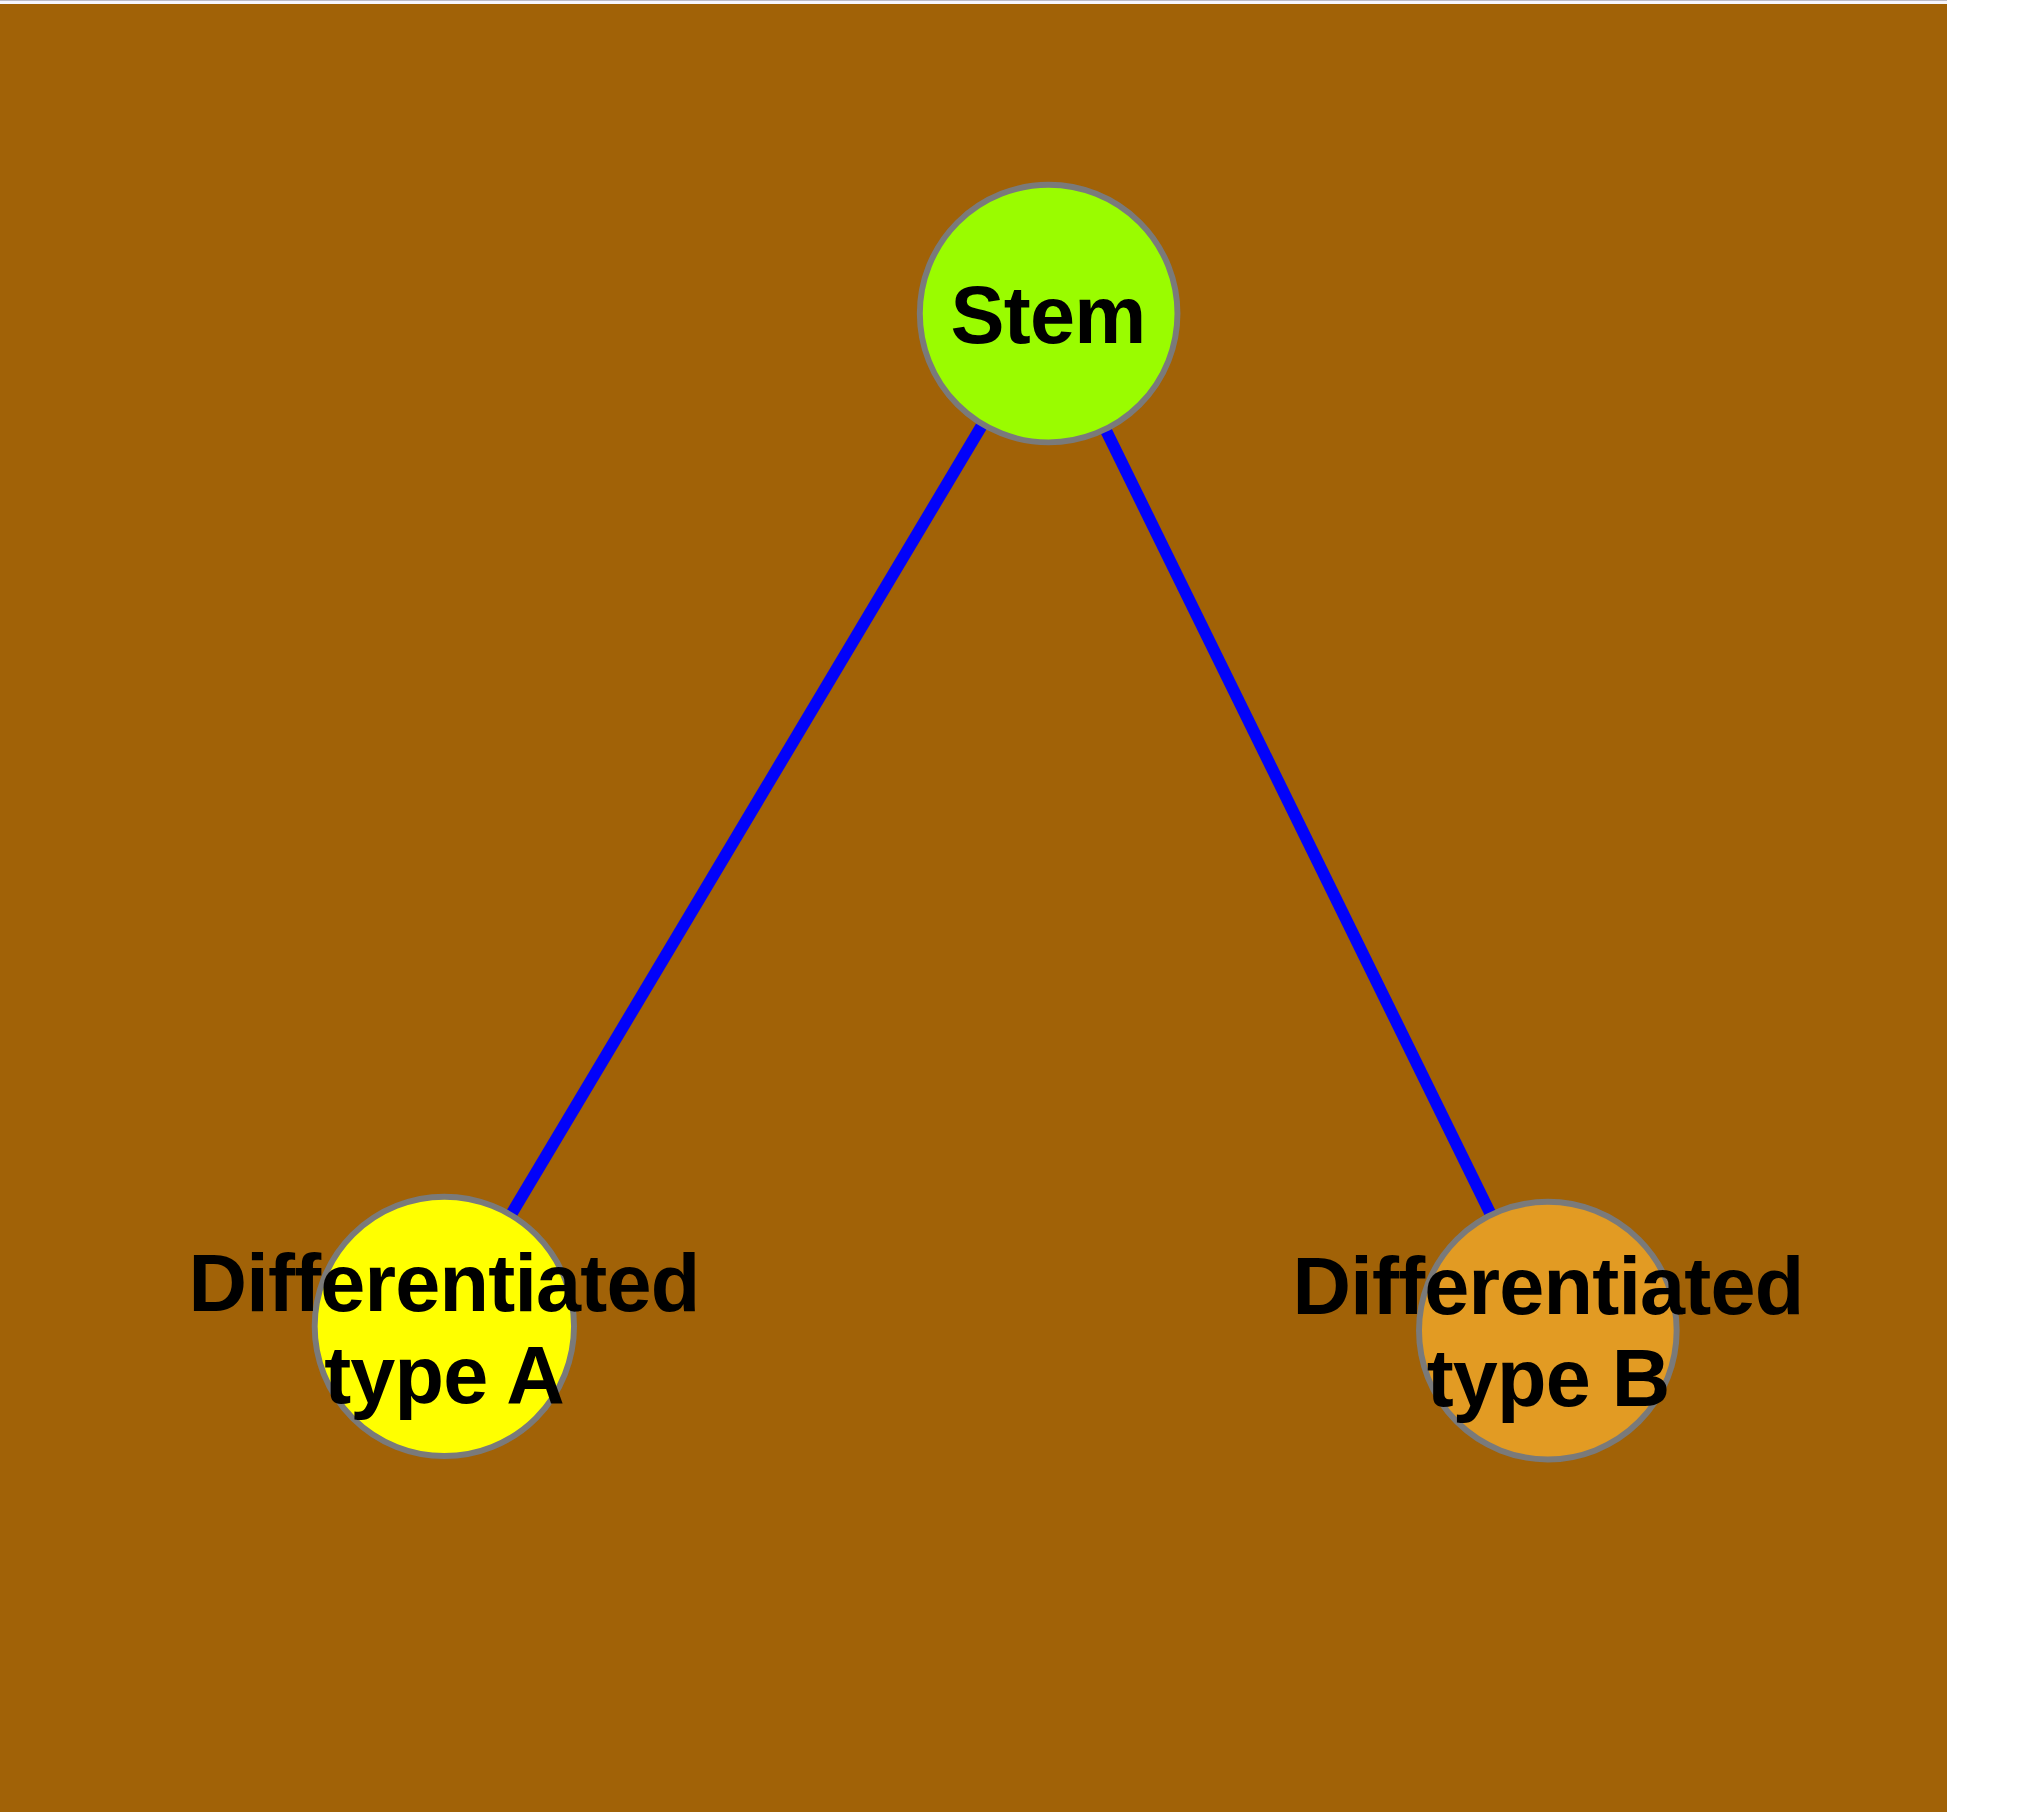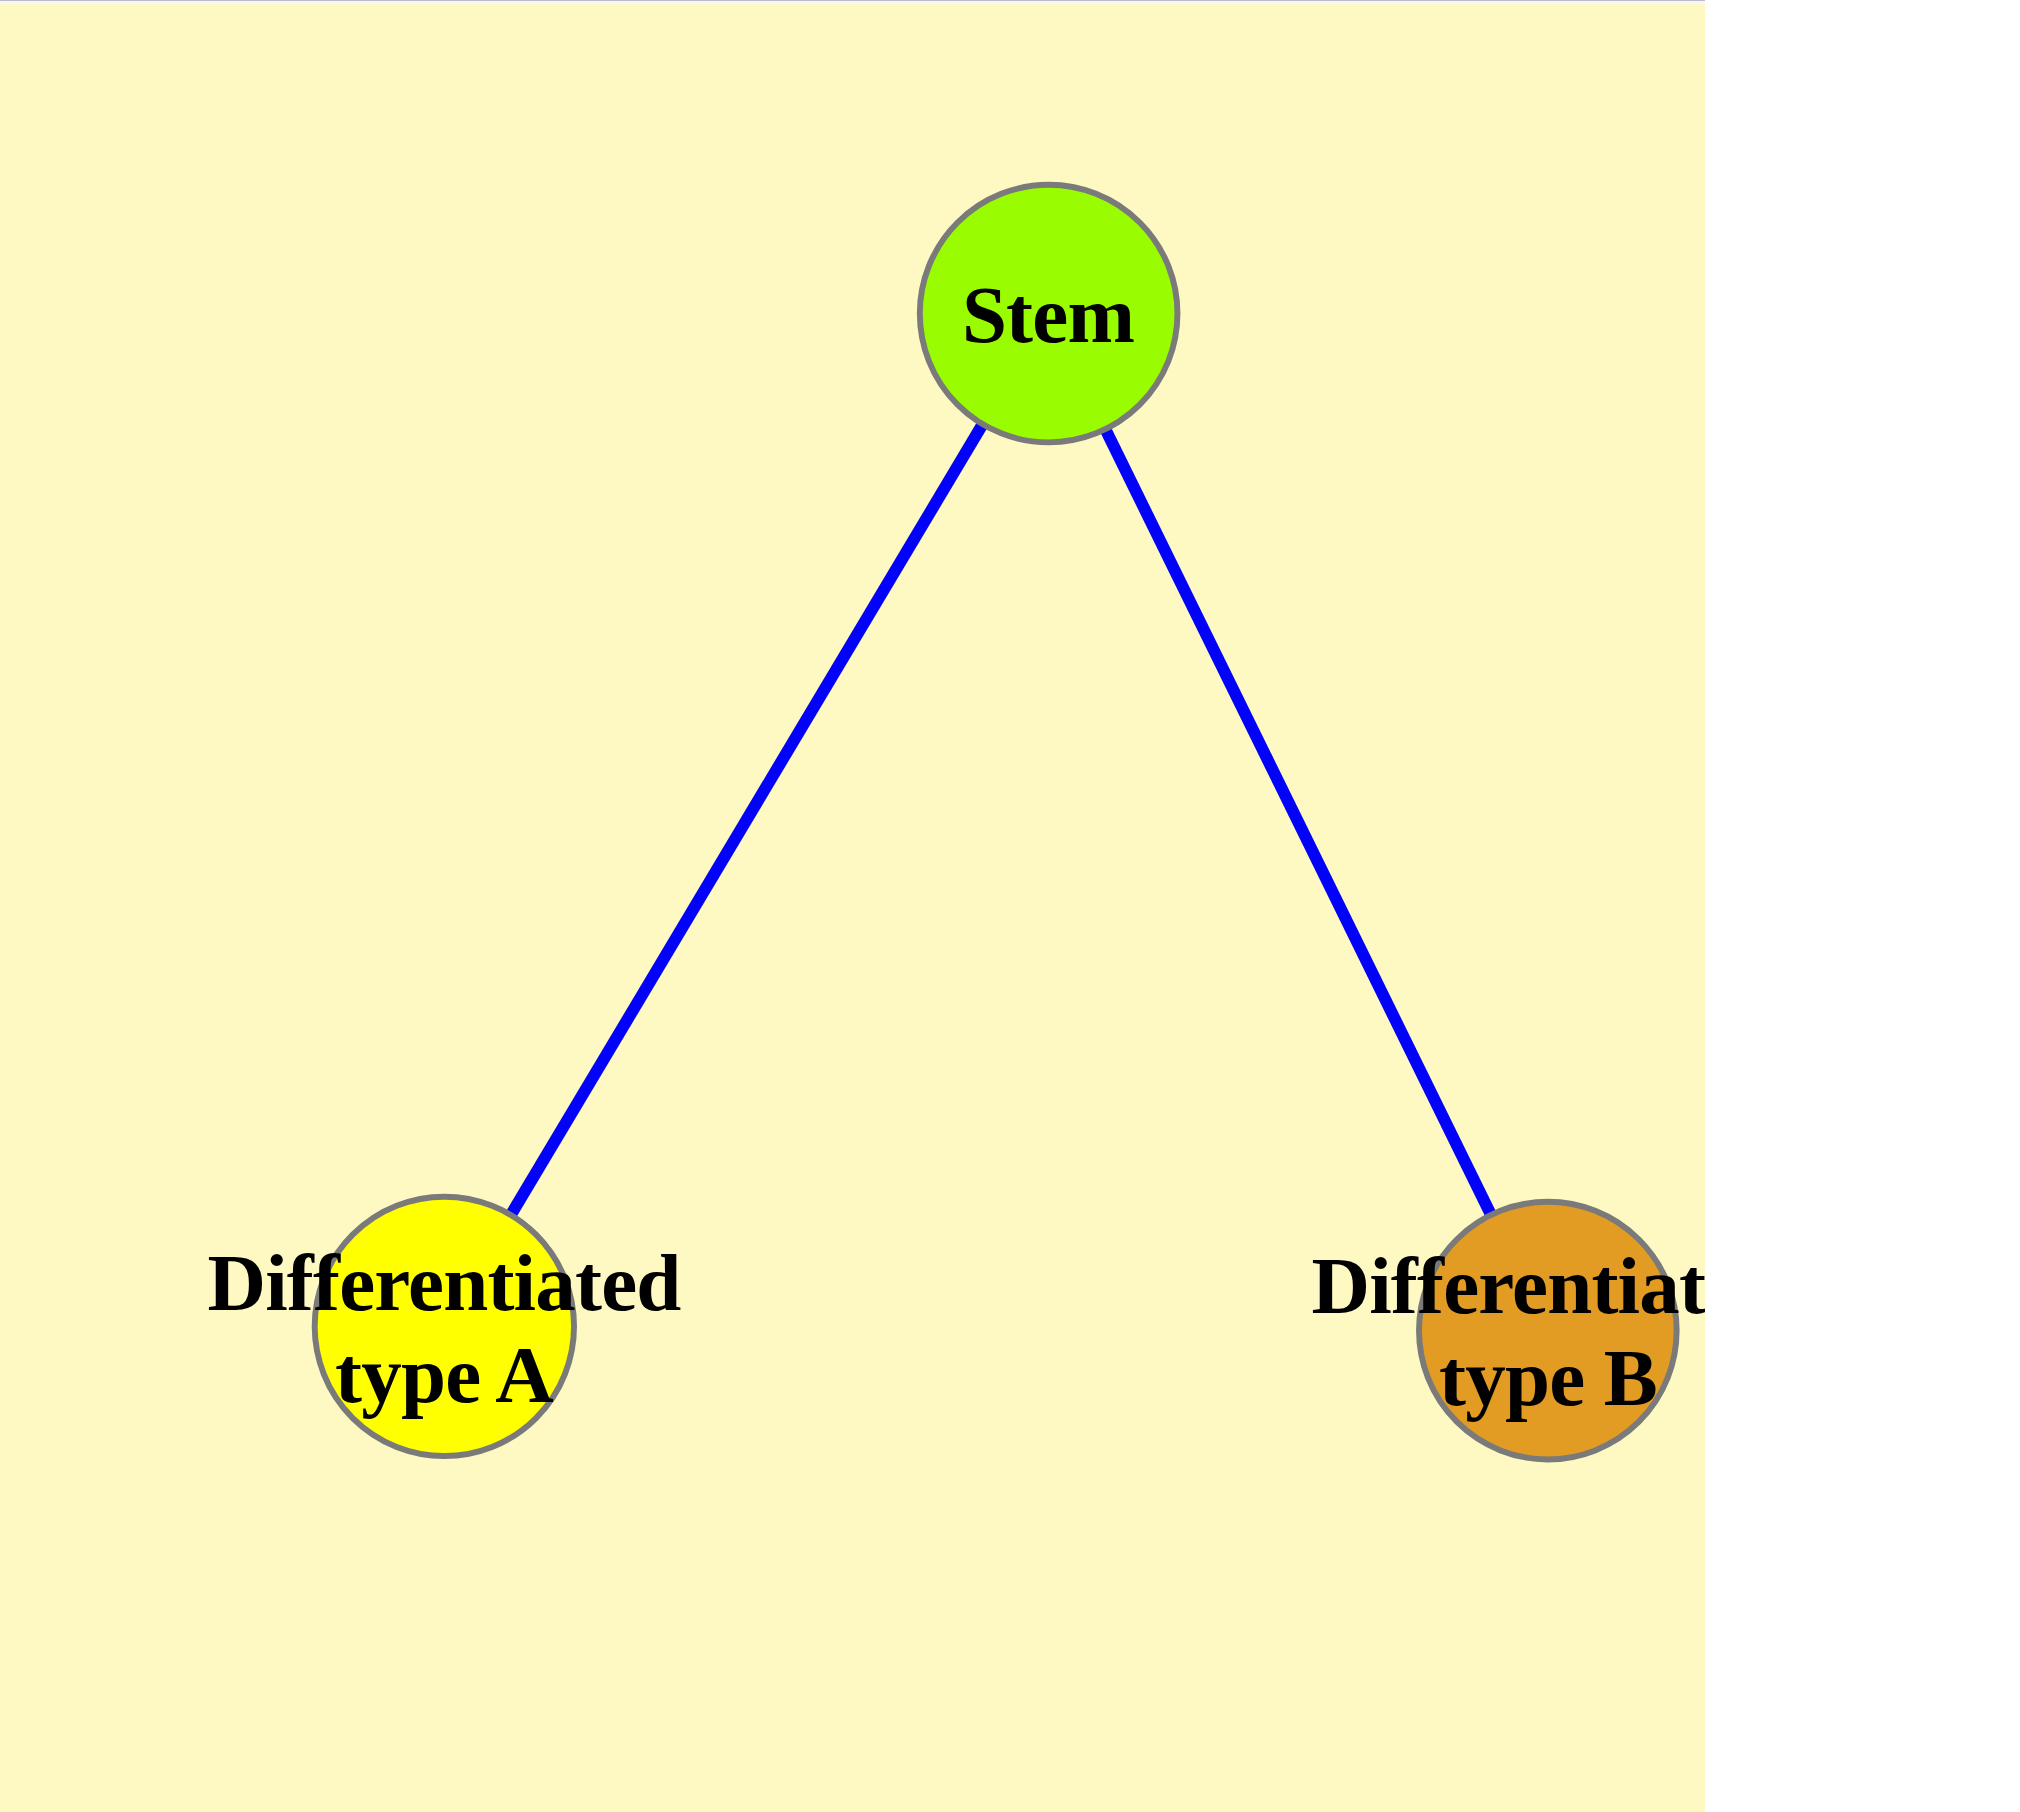--- a/index.html
+++ b/index.html
@@ -1,25 +1,25 @@
 <!DOCTYPE html>
 <html style="font-size:13.6px"><head>
 <meta charset="utf-8">
 <style>
   html, body {
     margin: 0;
     padding: 0;
   }
   #canvas {
     position: relative;
-    width: 1705px;
+    width: 1947px;
     height: 1812px;
-    background: #fef9c3;
+    background: #a16207;
     overflow: hidden;
-    font-family: Liberation Serif, serif;
+    font-family: Liberation Sans, sans-serif;
   }
   #top-edge-strip {
     position: absolute;
     top: 0; left: 0;
     width: 100%;
     height: 3.4px;
     background: #f6f6fd;
     border-top: 0.8px solid #bcbcc8;
     z-index: 3;
   }

